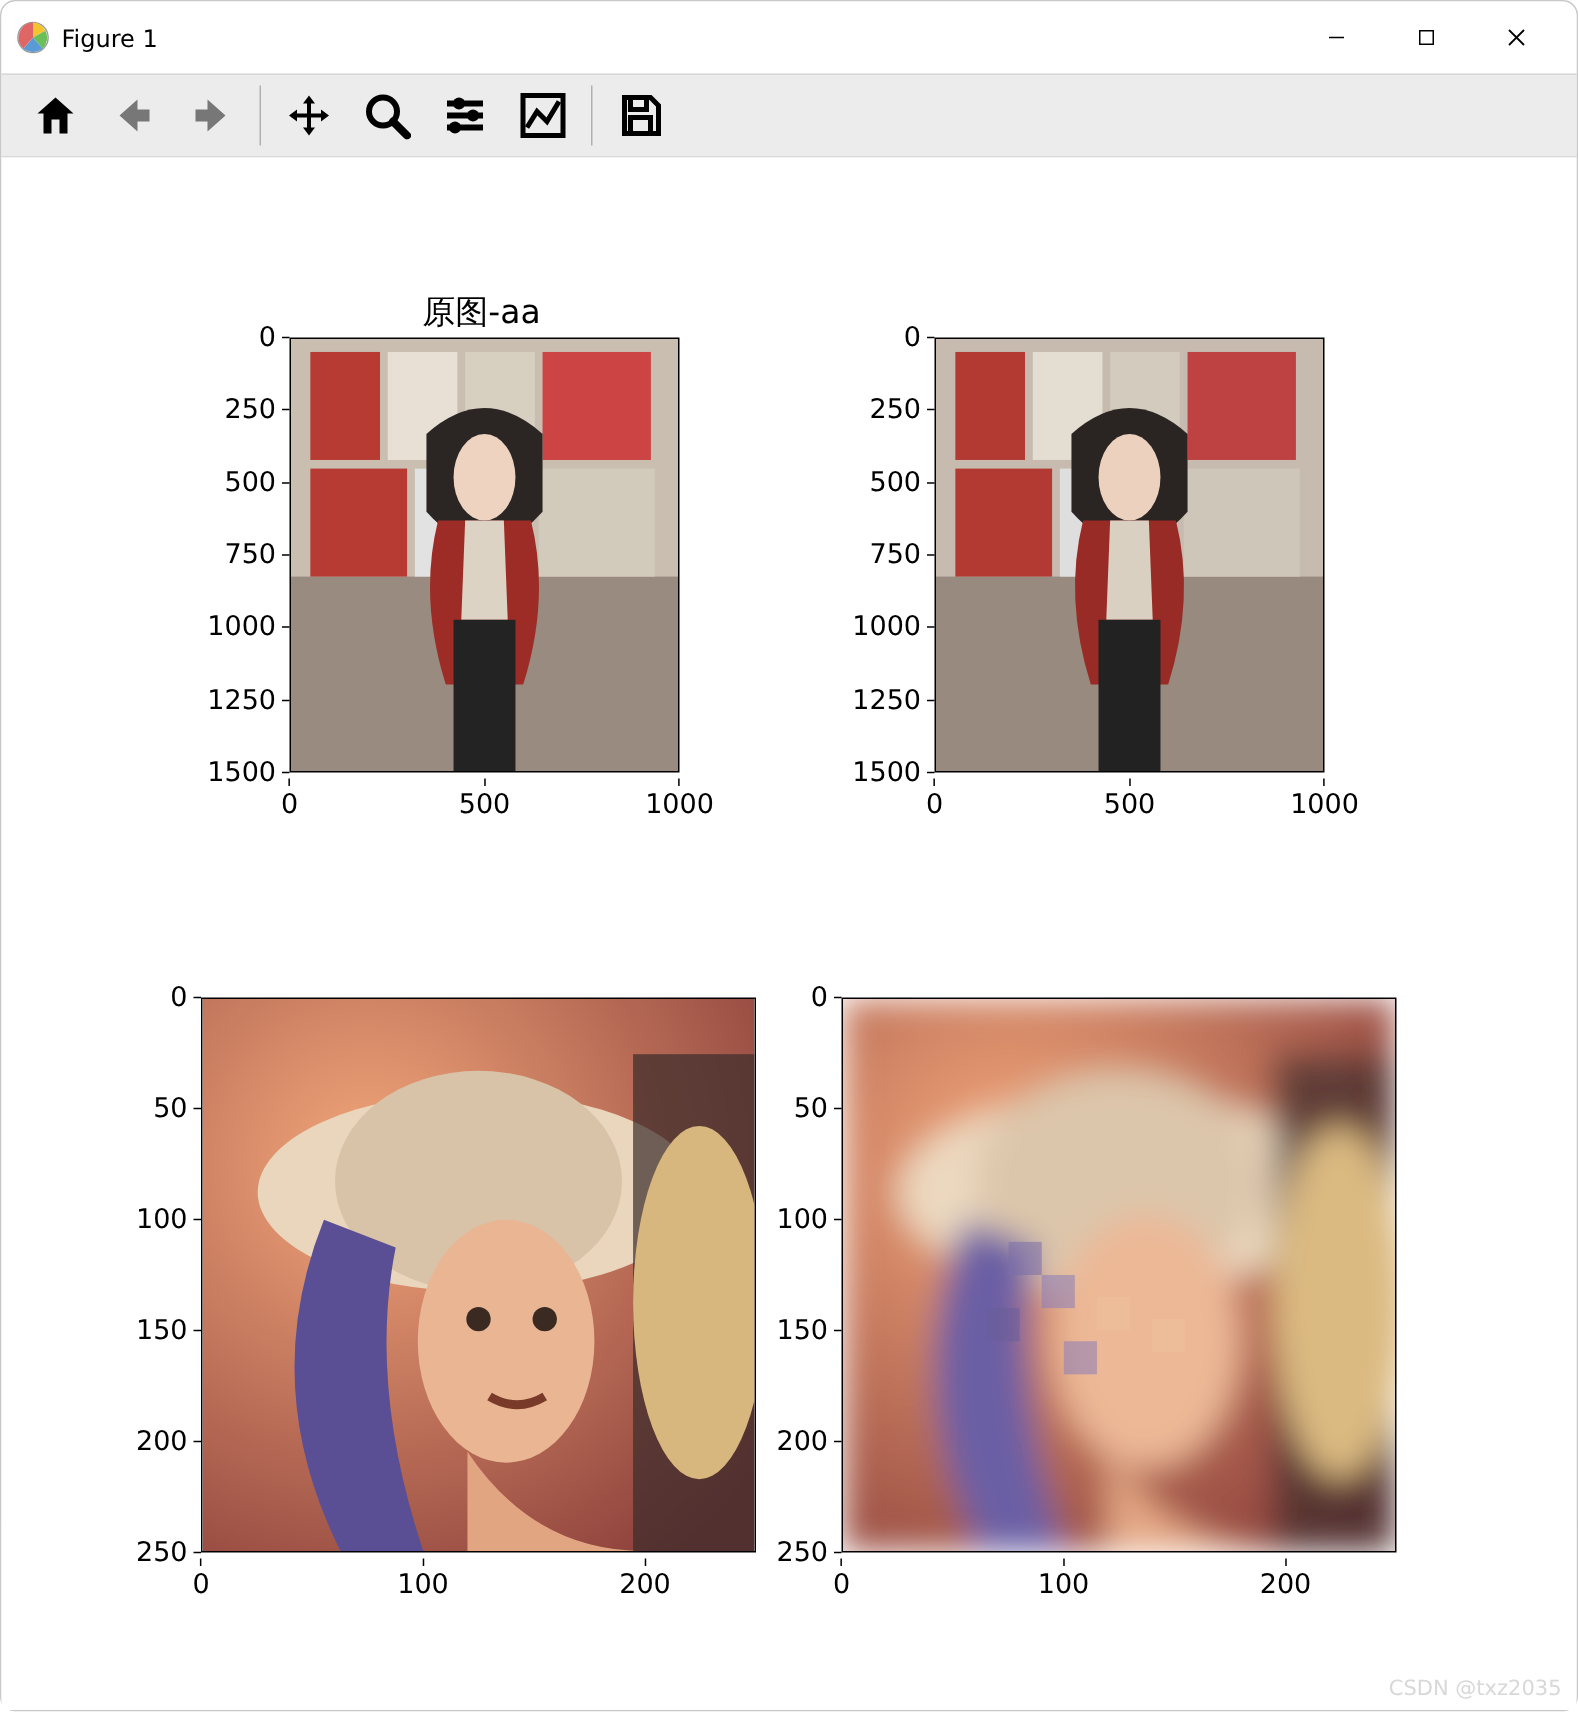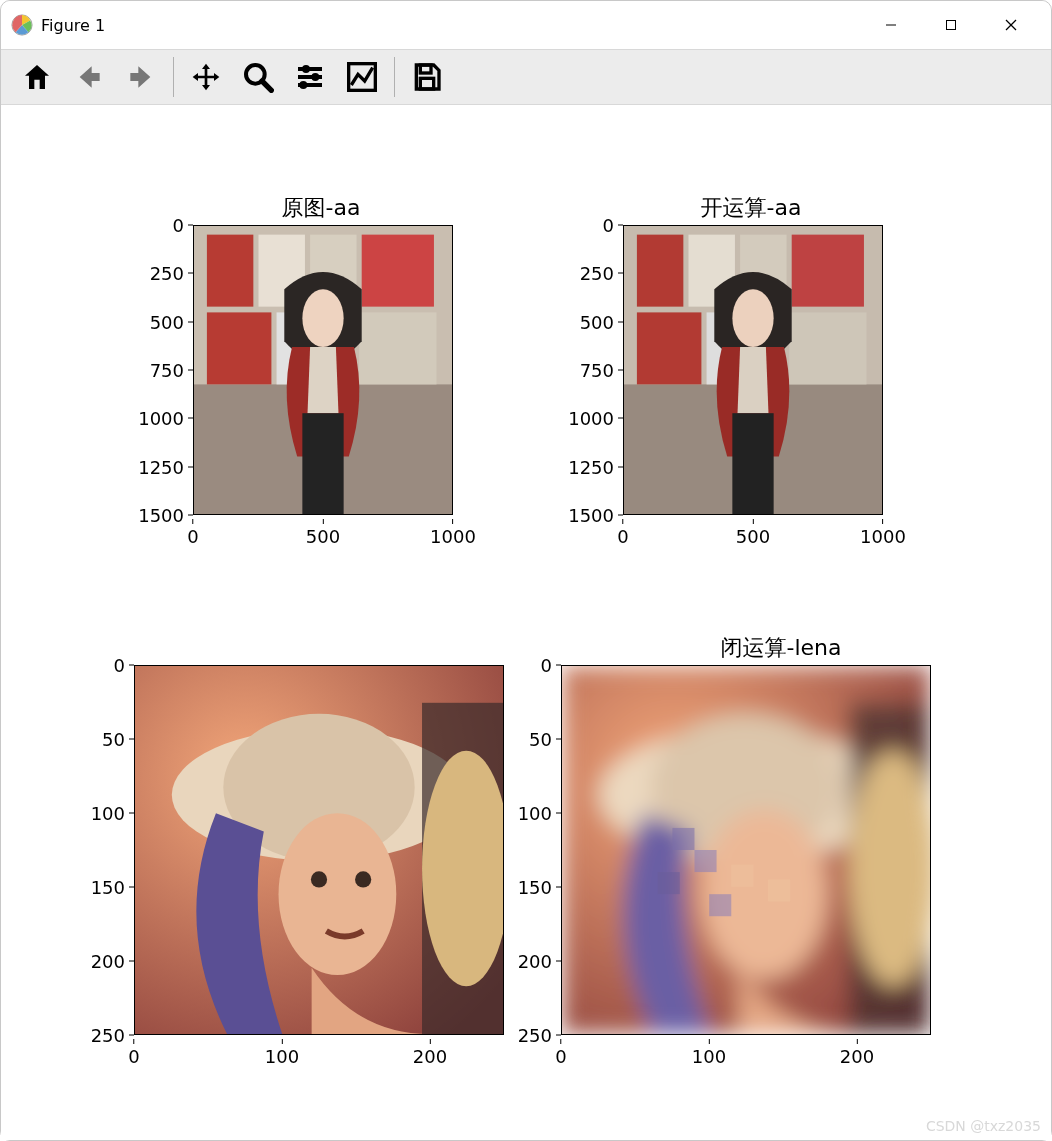--- a/index.html
+++ b/index.html
@@ -171,21 +171,20 @@
           </div>
       </div>
       <div class="x-ticks" style="left:72px; top:320px; width:260px; height:30px;">
         <div class="x-tick" style="left:0%;"><div class="tmark"></div><span>0</span></div>
         <div class="x-tick" style="left:50%;"><div class="tmark"></div><span>500</span></div>
         <div class="x-tick" style="left:100%;"><div class="tmark"></div><span>1000</span></div>
       </div>
     </div>
 
     <div class="subplot" style="left:550px; top:90px; width:400px; height:350px;">
-      <div class="plot-title" style="top:-2px;">开运算-aa</div>
       <div class="axes-box" style="left:72px; top:30px; width:260px; height:290px;">
         <svg class="img-ph" viewBox="0 0 100 100" preserveAspectRatio="none">
           <rect width="100" height="100" fill="#988a7f"></rect>
           <rect x="0" y="0" width="100" height="55" fill="#c6bbae"></rect>
           <rect x="5" y="3" width="18" height="25" fill="#b23a33"></rect>
           <rect x="25" y="3" width="18" height="25" fill="#e4ddd1"></rect>
           <rect x="45" y="3" width="18" height="25" fill="#d3cbbd"></rect>
           <rect x="65" y="3" width="28" height="25" fill="#be4242"></rect>
           <rect x="5" y="30" width="25" height="25" fill="#b23a33"></rect>
           <rect x="32" y="30" width="30" height="25" fill="#dedede"></rect>
@@ -284,21 +283,20 @@
           </div>
       </div>
       <div class="x-ticks" style="left:78px; top:400px; width:370px; height:30px;">
         <div class="x-tick" style="left:0%;"><div class="tmark"></div><span>0</span></div>
         <div class="x-tick" style="left:40%;"><div class="tmark"></div><span>100</span></div>
         <div class="x-tick" style="left:80%;"><div class="tmark"></div><span>200</span></div>
       </div>
     </div>
 
     <div class="subplot" style="left:520px; top:530px; width:460px; height:440px;">
-      <div class="plot-title" style="top:-2px; left:30px;">闭运算-lena</div>
       <div class="axes-box" style="left:40px; top:30px; width:370px; height:370px;">
         <svg class="img-ph" viewBox="0 0 100 100" preserveAspectRatio="none">
           <defs>
             <radialGradient id="lbg3" cx="30%" cy="30%" r="90%">
                 <stop offset="0%" stop-color="#f3a77a"></stop>
                 <stop offset="100%" stop-color="#8a3e3a"></stop>
               </radialGradient>
             <filter id="blur3">
                 <feGaussianBlur stdDeviation="3"></feGaussianBlur>
               </filter>

